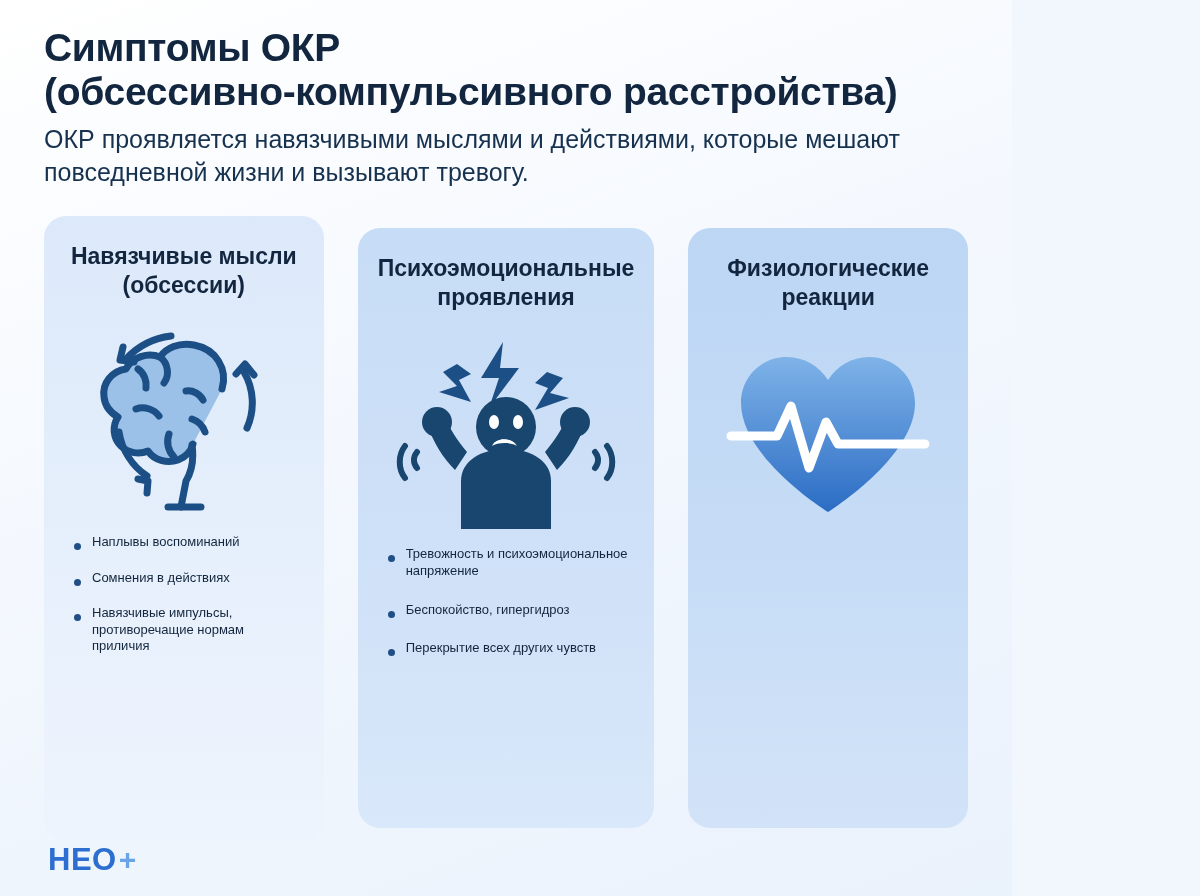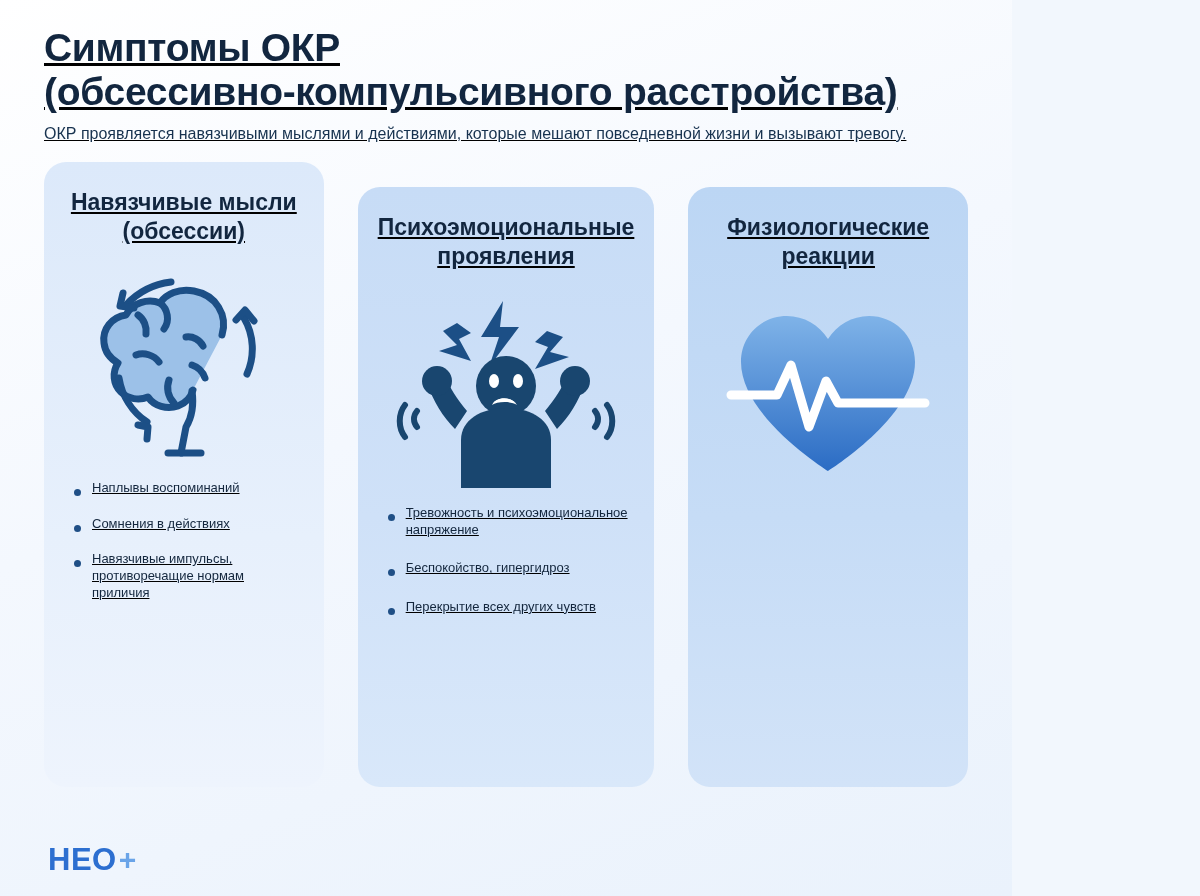--- a/index.html
+++ b/index.html
@@ -13,43 +13,42 @@
     font-family: "Liberation Sans", sans-serif;
     overflow: hidden;
   }
   .page {
     position: relative;
     width: 1012px;
     height: 896px;
     background: linear-gradient(160deg, #ffffff 0%, #f4f8fe 45%, #eaf2fc 100%);
     box-sizing: border-box;
     padding: 26px 44px 0 44px;
-    text-decoration: underline;
   }
   .title {
     font-size: 39px;
     font-weight: bold;
     color: #12263f;
     line-height: 1.14;
     letter-spacing: -0.3px;
     margin: 0 0 6px 0;
   }
   .title .line2 { display: block; }
   .subtitle {
-    font-size: 16px;
+    font-size: 25px;
     color: #17324f;
     line-height: 1.32;
     margin: 8px 0 0 0;
     max-width: 1030px;
   }
   .cards {
     display: flex;
     gap: 34px;
-    margin-top: 18px;
-    align-items: flex-end;
+    margin-top: 27px;
+    align-items: center;
   }
   .card {
     border-radius: 22px;
     box-sizing: border-box;
     padding: 22px 20px 26px 20px;
     display: flex;
     flex-direction: column;
   }
   .card-1 {
     width: 348px;

